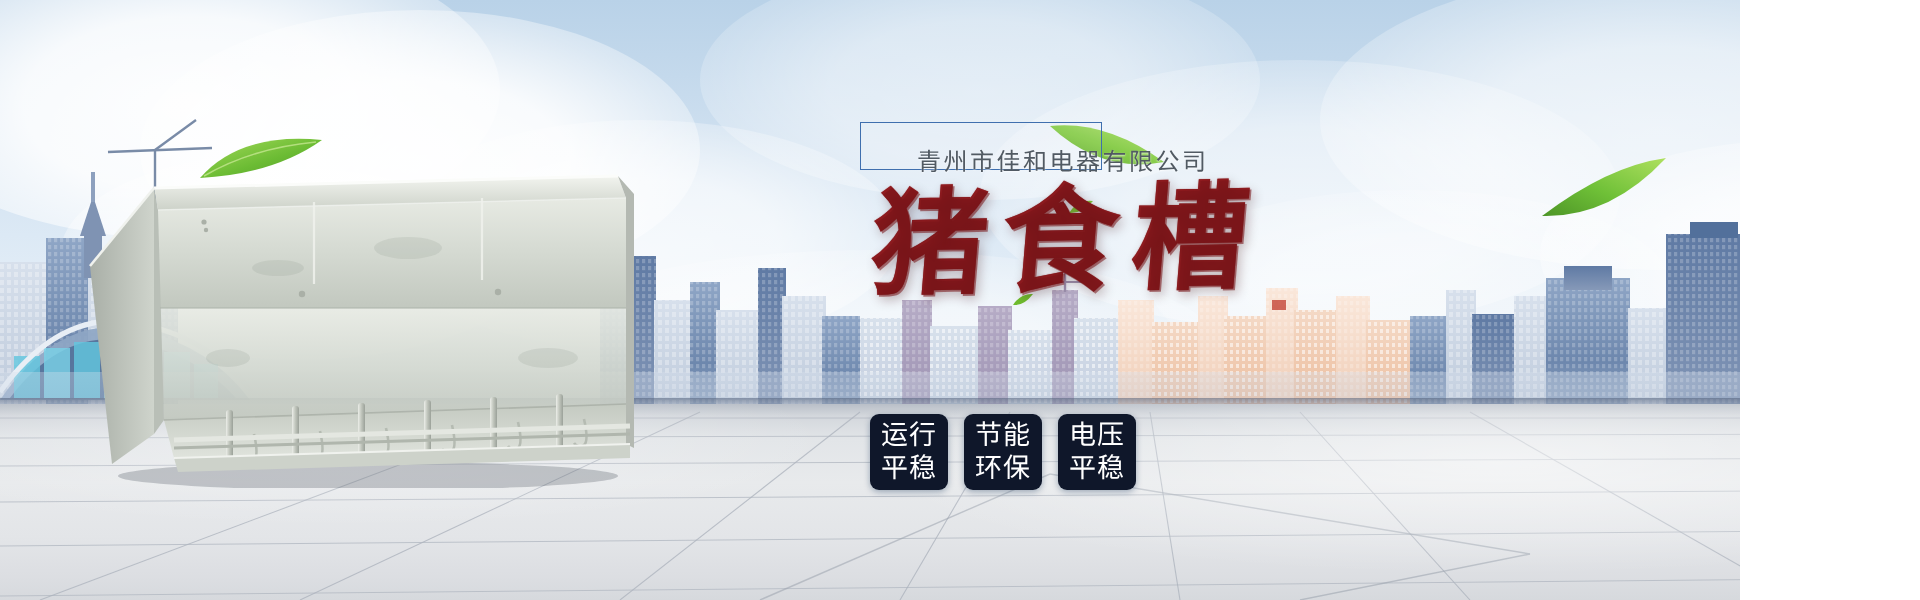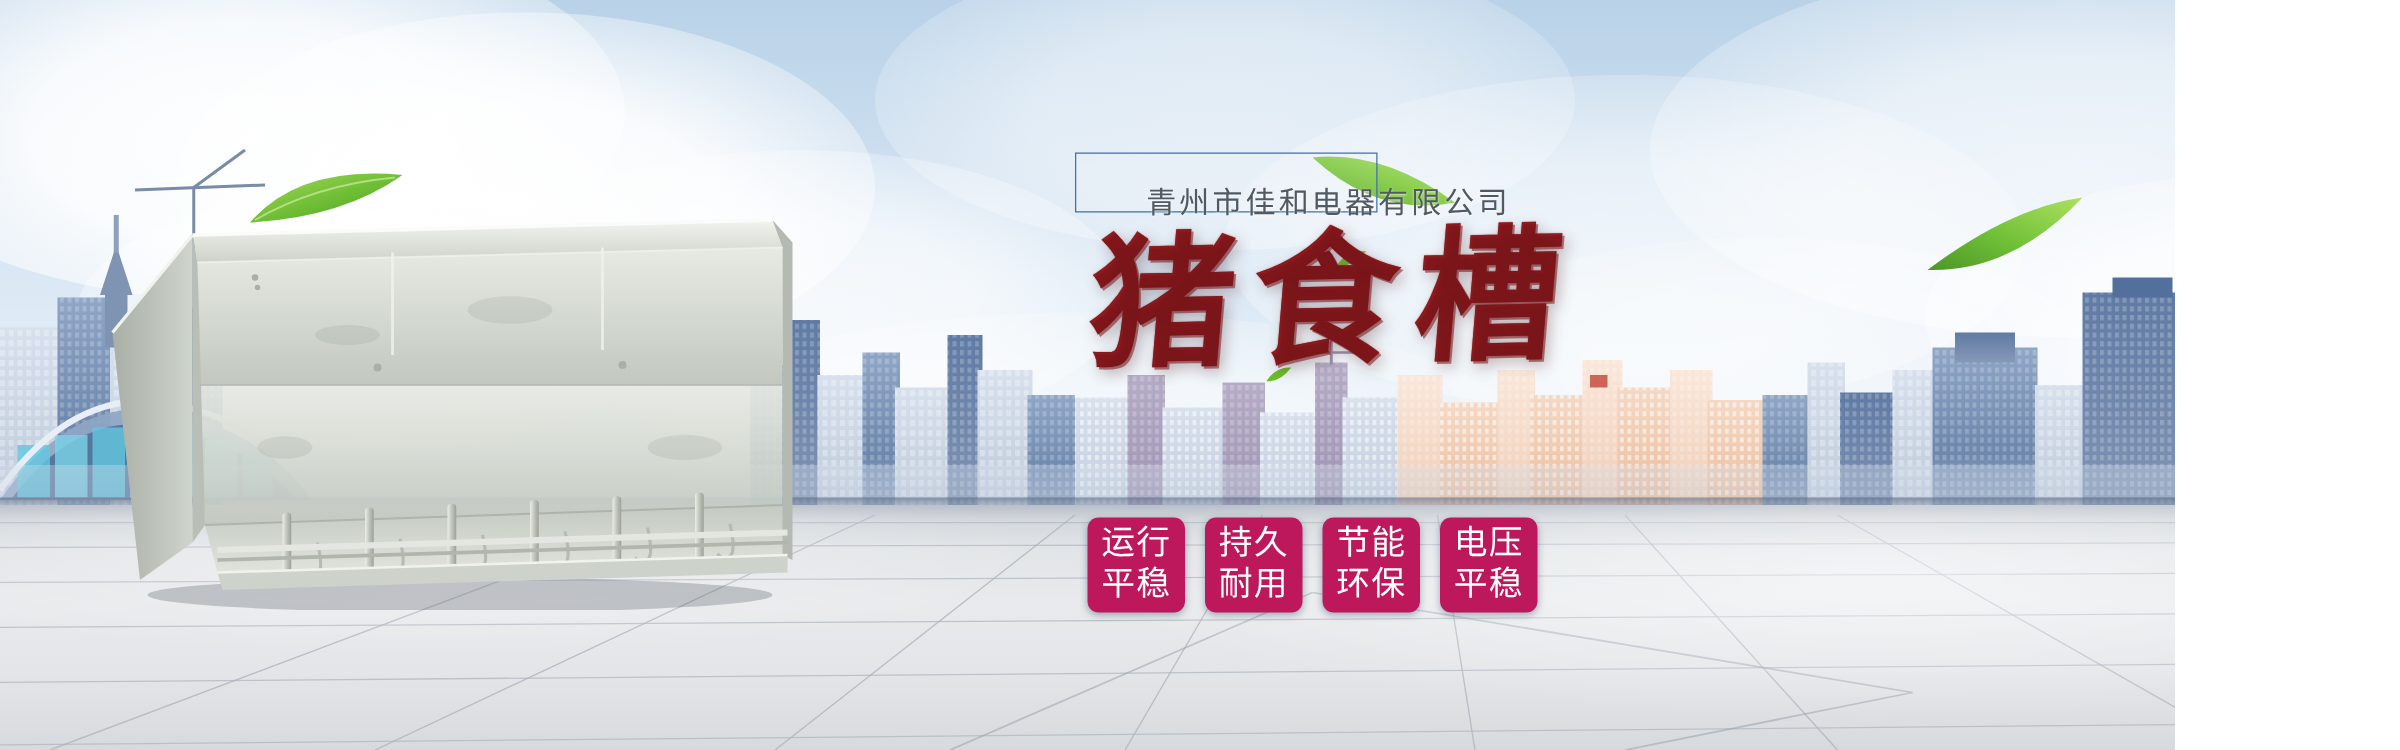--- a/index.html
+++ b/index.html
@@ -128,21 +128,21 @@
     font-family:"DejaVu Sans","Liberation Sans", sans-serif;
     text-shadow:0 2px 4px rgba(255,255,255,.55), 0 0 1px rgba(0,0,0,.9);
   }
 
   .badges {
     position:absolute; left:10px; top:318px;
     display:flex; gap:16px;
   }
   .badge {
     width:78px; height:76px;
-    background:#be185d;
+    background:#0f172a;
     border-radius:9px;
     display:flex; flex-direction:column;
     align-items:center; justify-content:center;
     color:#ffffff; font-size:27px; line-height:1.22;
     letter-spacing:1px;
     font-family:"DejaVu Sans","Liberation Sans", sans-serif;
     box-shadow:0 2px 6px rgba(10,40,80,.35);
   }
   .badge span { display:block; white-space:nowrap; }
 </style>
@@ -511,24 +511,20 @@
 
     <div class="main-title">猪食槽</div>
 
 
     <div class="badges">
       <div class="badge">
         <span>运行</span>
         <span>平稳</span>
       </div>
       <div class="badge">
-        <span>持久</span>
-        <span>耐用</span>
-      </div>
-      <div class="badge">
         <span>节能</span>
         <span>环保</span>
       </div>
       <div class="badge">
         <span>电压</span>
         <span>平稳</span>
       </div>
     </div>
 
   </div>

